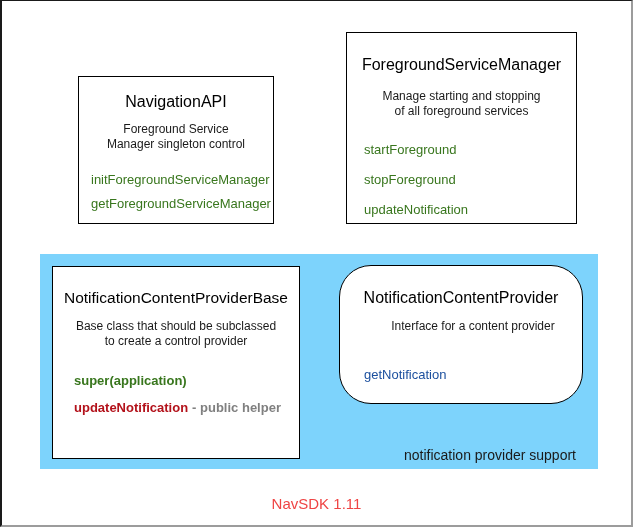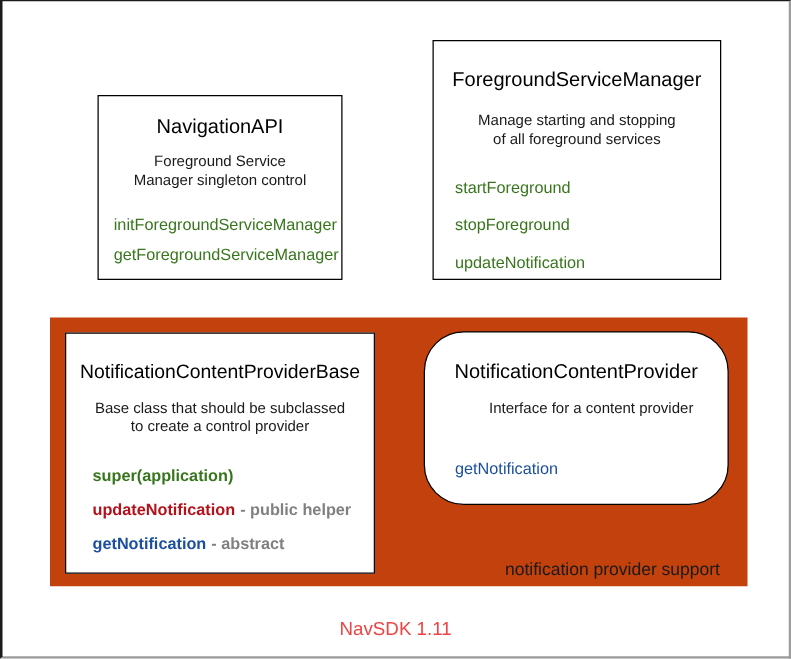--- a/index.html
+++ b/index.html
@@ -57,21 +57,21 @@
   .box-fsm { left: 344px; top: 31px; width: 231px; height: 192px; padding-top: 22px; }
   .box-fsm .box-desc { margin-top: 15px; }
   .box-fsm .methods { margin-top: 23px; padding-left: 17px; }
   .box-fsm .method { margin-bottom: 15px; }
 
   
   .panel {
     position: absolute;
     left: 38px; top: 253px;
     width: 558px; height: 215px;
-    background: #c2410c;
+    background: #7dd3fc;
   }
 
   .panel-label {
     position: absolute;
     right: 22px; bottom: 6px;
     font-size: 14px;
     color: #1a1a1a;
     white-space: nowrap;
   }
 
@@ -129,21 +129,20 @@
 
     <div class="box box-ncpb">
       <div class="box-title">NotificationContentProviderBase</div>
       <div class="box-desc">
         <div>Base class that should be subclassed</div>
         <div>to create a control provider</div>
       </div>
       <div class="methods">
         <div class="method"><span class="m-green">super(application)</span></div>
         <div class="method"><span class="m-red">updateNotification</span><span class="m-note">- public helper</span></div>
-        <div class="method"><span class="m-blue">getNotification</span><span class="m-note">- abstract</span></div>
       </div>
     </div>
 
     <div class="box box-ncp">
       <div class="box-title">NotificationContentProvider</div>
       <div class="box-desc">
         <div>Interface for a content provider</div>
       </div>
       <div class="methods">
         <div class="method m-blue">getNotification</div>

